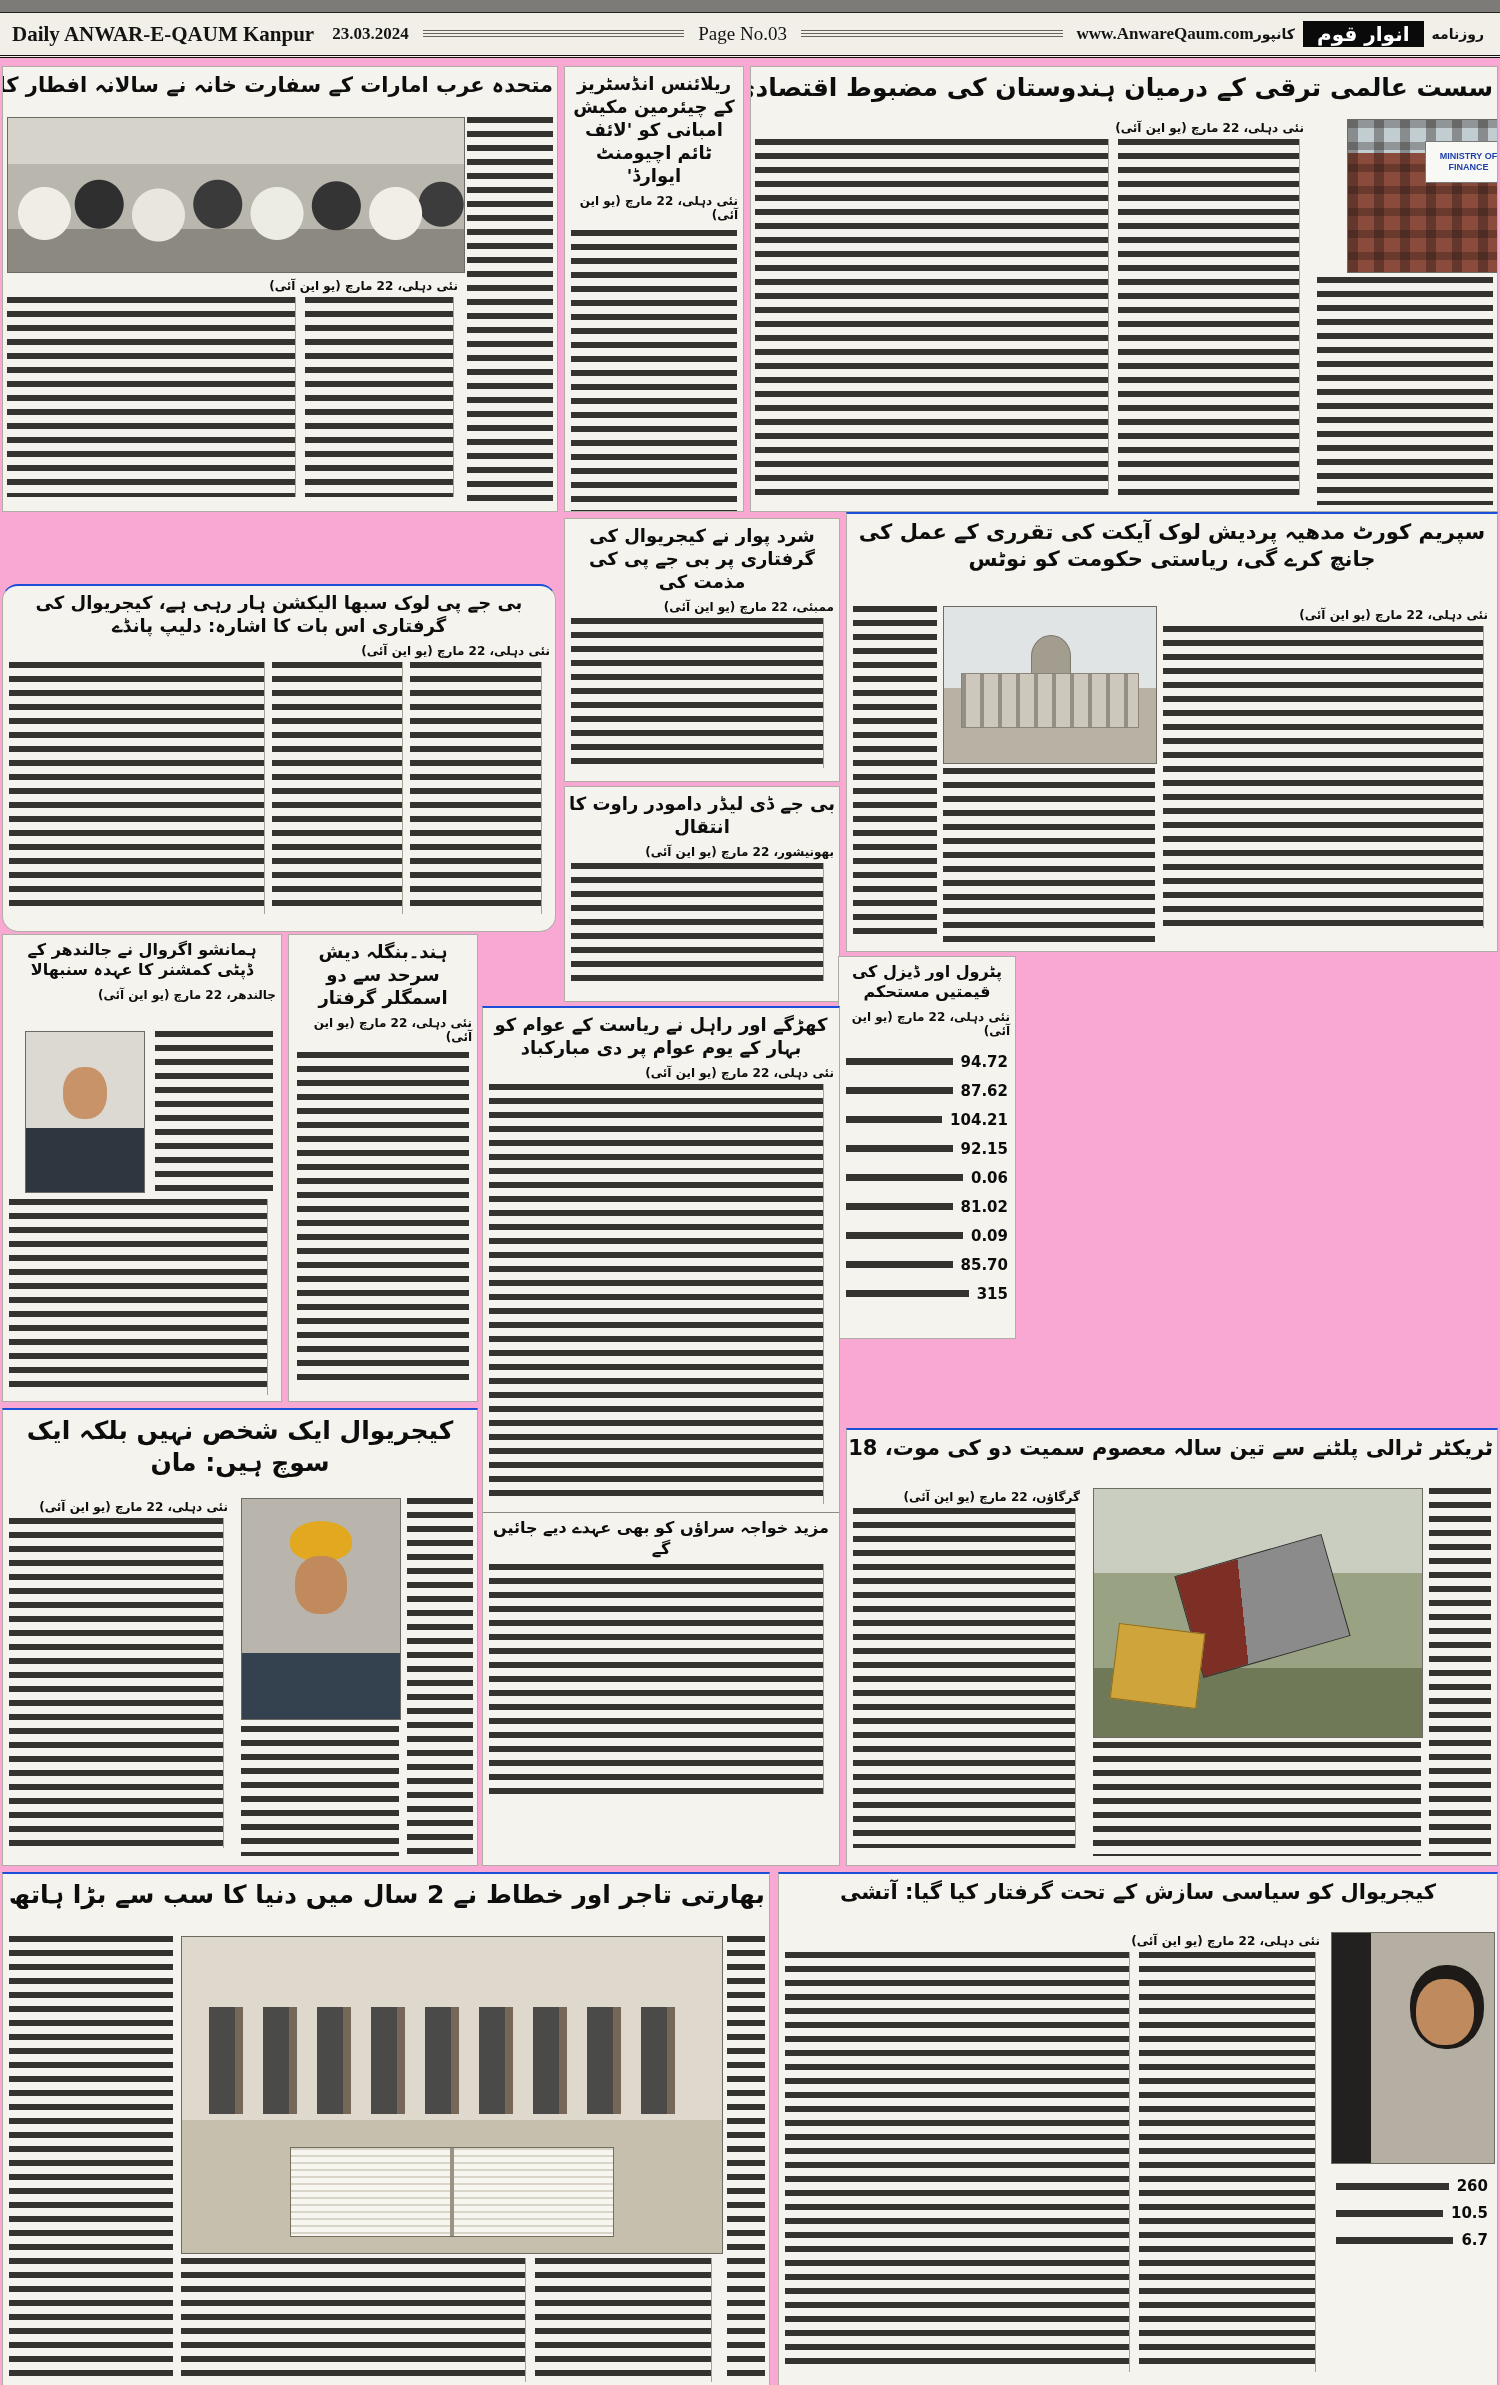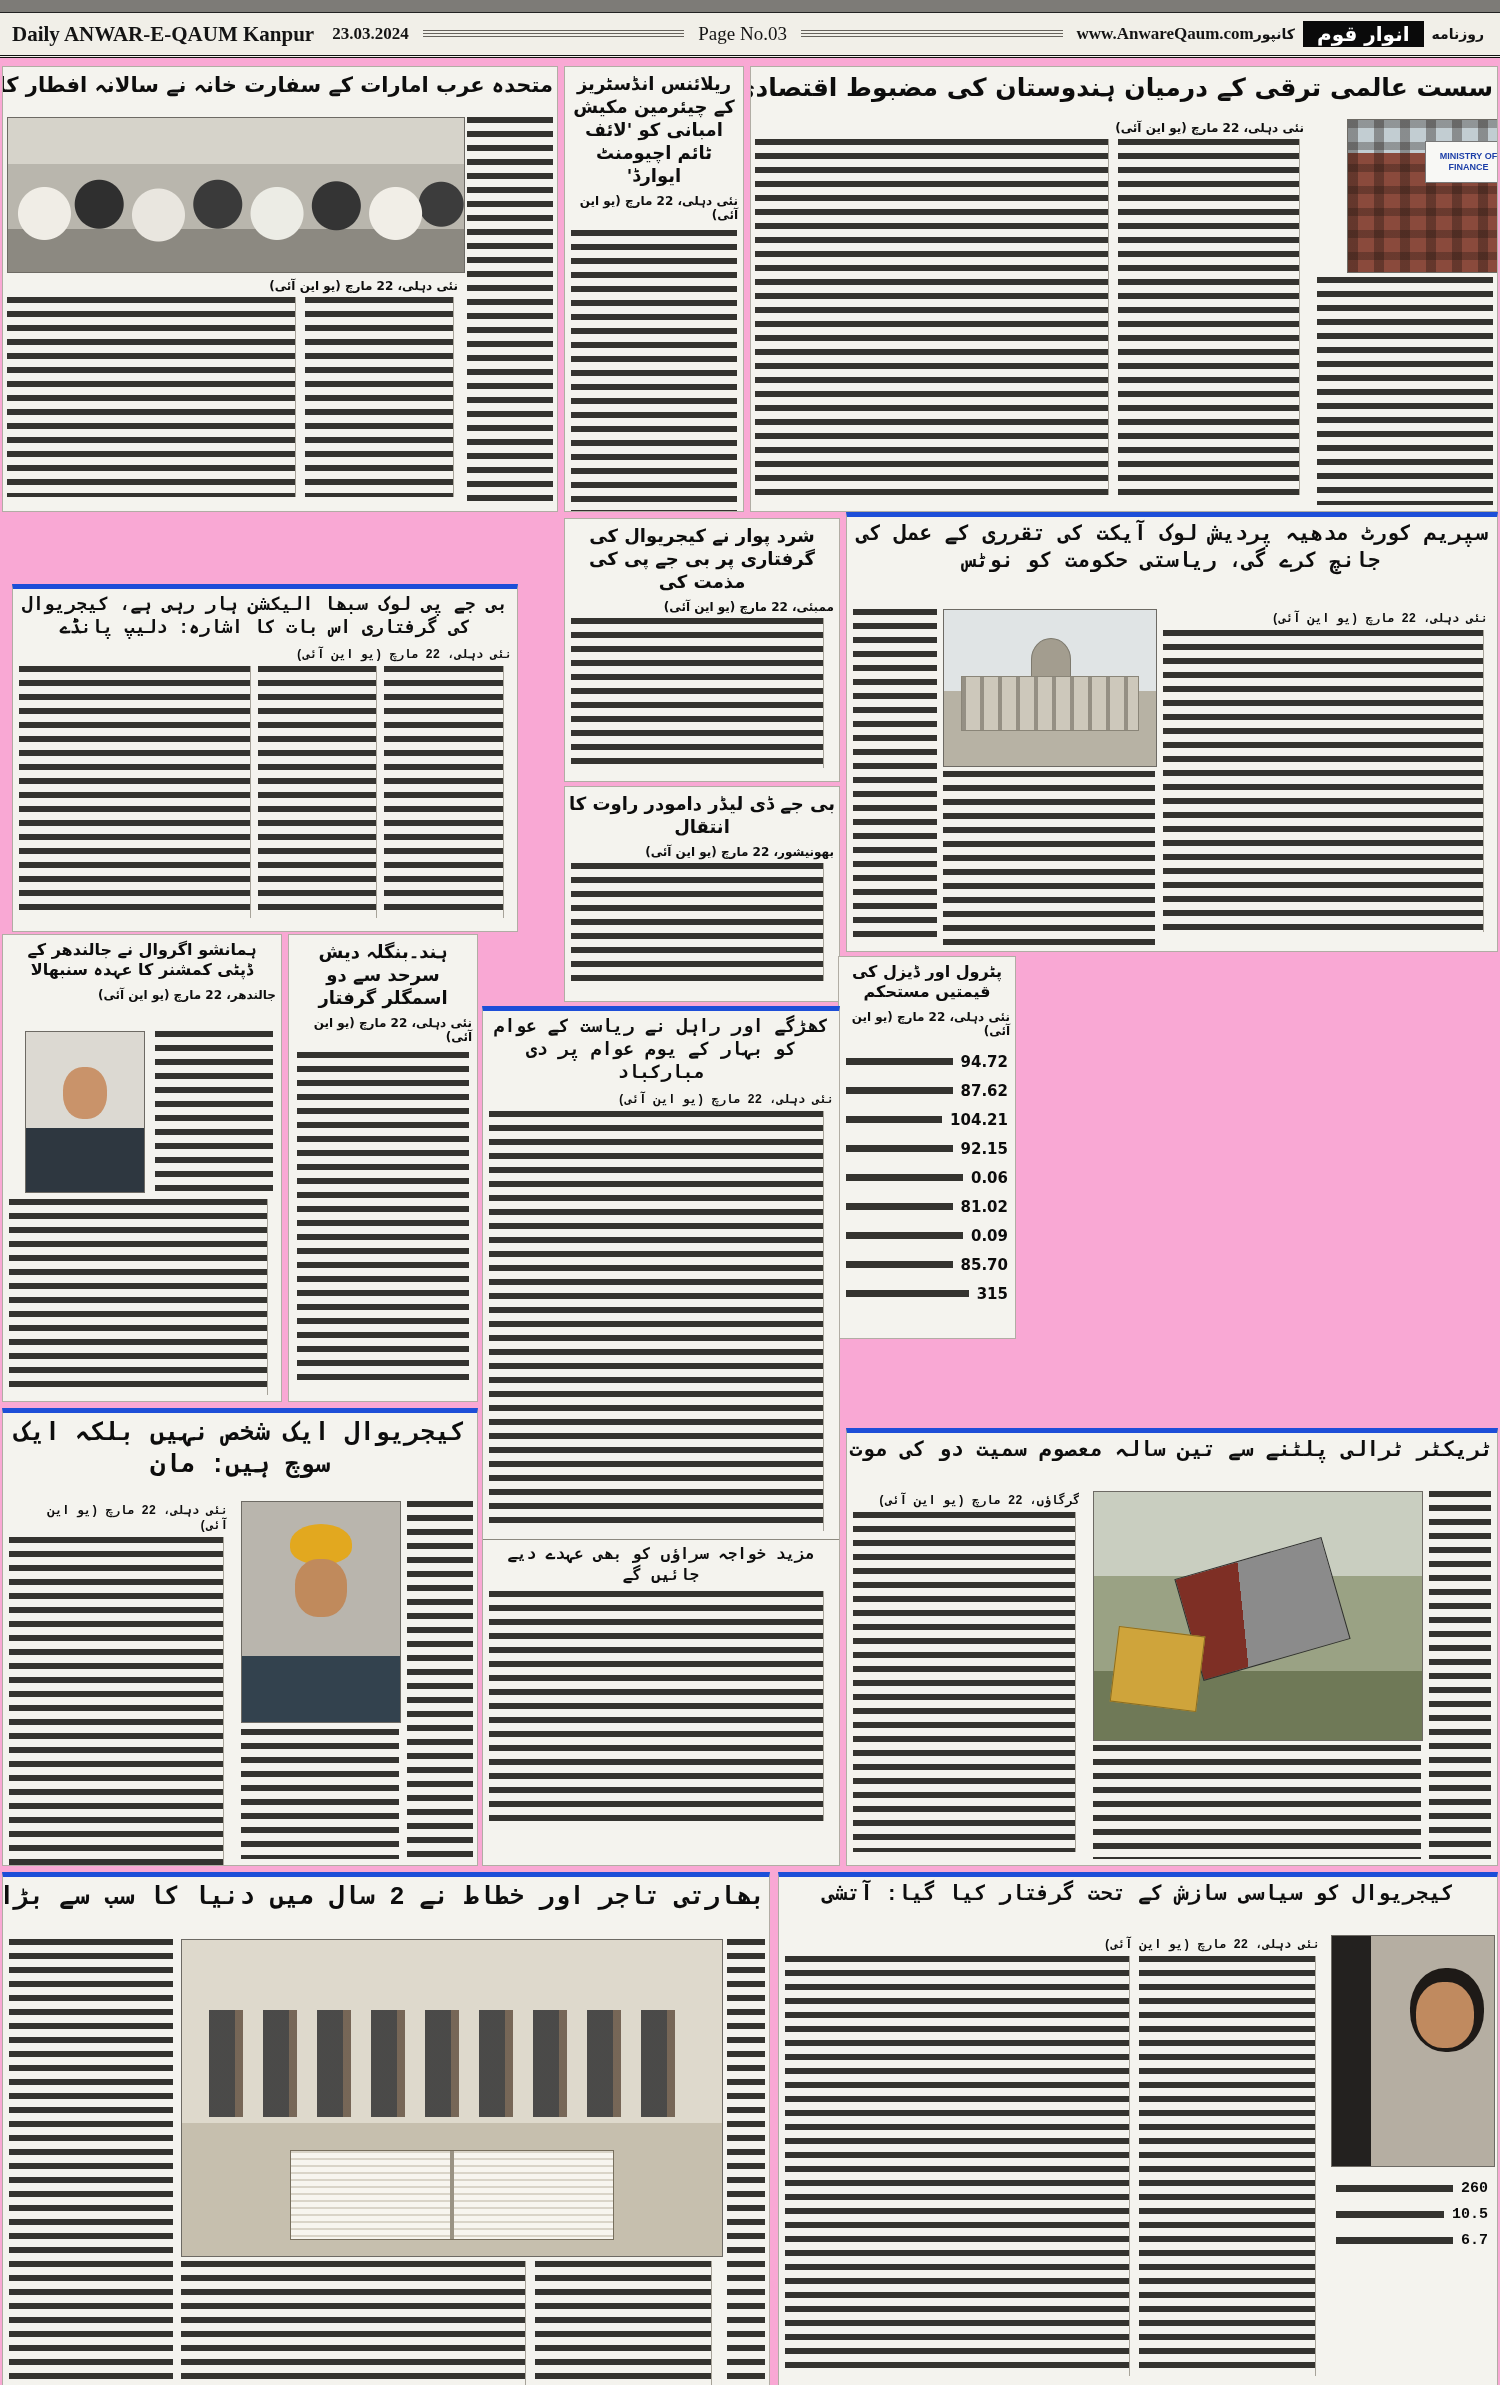--- a/index.html
+++ b/index.html
@@ -15,21 +15,21 @@
   .hdr .pageno{font-family:"Liberation Serif",serif;font-weight:normal;font-size:19px;white-space:nowrap;}
   .hdr .site{font-family:"Liberation Serif",serif;font-weight:bold;font-size:17px;white-space:nowrap;}
   .hdr-fill{flex:1;height:9px;margin:0 14px;
             background:repeating-linear-gradient(to bottom,#66625c 0 1px,transparent 1px 3px);}
   .mast{display:flex;align-items:center;direction:rtl;gap:8px;margin-right:4px;}
   .mast .m-pre,.mast .m-city{font-size:14px;font-weight:bold;}
   .mast .m-name{background:#0a0a0a;color:#fff;font-weight:bold;font-size:20px;padding:2px 14px;line-height:1.1;}
 
   
   .art{position:absolute;box-sizing:border-box;border:1px solid #b1ada4;background:#f4f3ee;overflow:hidden;}
-  .art.tb{border-top:5px solid #1d4ed8;font-family:Liberation Mono, monospace;}
+  .art.tb{border-top:2px solid #1d4ed8;}
   .headline{direction:rtl;font-weight:bold;text-align:center;line-height:1.28;padding:5px 4px;color:#0d0d0d;overflow:hidden;}
   .hl-xl{font-size:25px;} .hl-lg{font-size:21px;} .hl-md{font-size:18px;} .hl-sm{font-size:16px;}
   .nowrap{white-space:nowrap;}
   .dateline{direction:rtl;font-size:12px;font-weight:bold;padding:2px 5px 4px;color:#0d0d0d;}
 
   
   .sim{background-image:repeating-linear-gradient(to bottom,#34332f 0,#34332f 6px,rgba(0,0,0,0) 6px,rgba(0,0,0,0) 14px);}
   .abs{position:absolute;}
   .cols{display:flex;}
   .cols .c{flex:1;}
@@ -139,21 +139,21 @@
     <div class="abs" style="left:4px;top:52px;width:554px;height:388px;">
       <div class="dateline">نئی دہلی، 22 مارچ (یو این آئی)</div>
       <div class="cols" style="height:356px;">
         <div class="c sim"></div>
         <div class="c sim"></div>
         <div class="c sim"></div>
       </div>
     </div>
   </section>
 
-  <section class="art tb" style="left:12px;top:572px;width:506px;height:348px;">
+  <section class="art tb" style="left:2px;top:572px;width:554px;height:348px;border-radius:16px;">
     <div class="headline hl-md">بی جے پی لوک سبھا الیکشن ہار رہی ہے، کیجریوال کی گرفتاری اس بات کا اشارہ: دلیپ پانڈے</div>
     <div class="dateline">نئی دہلی، 22 مارچ (یو این آئی)</div>
     <div class="cols gap" style="height:252px;margin:0 6px;">
       <div class="c sim"></div>
       <div class="c sim"></div>
       <div class="c sim"></div>
       <div class="c sim"></div>
     </div>
   </section>
 

